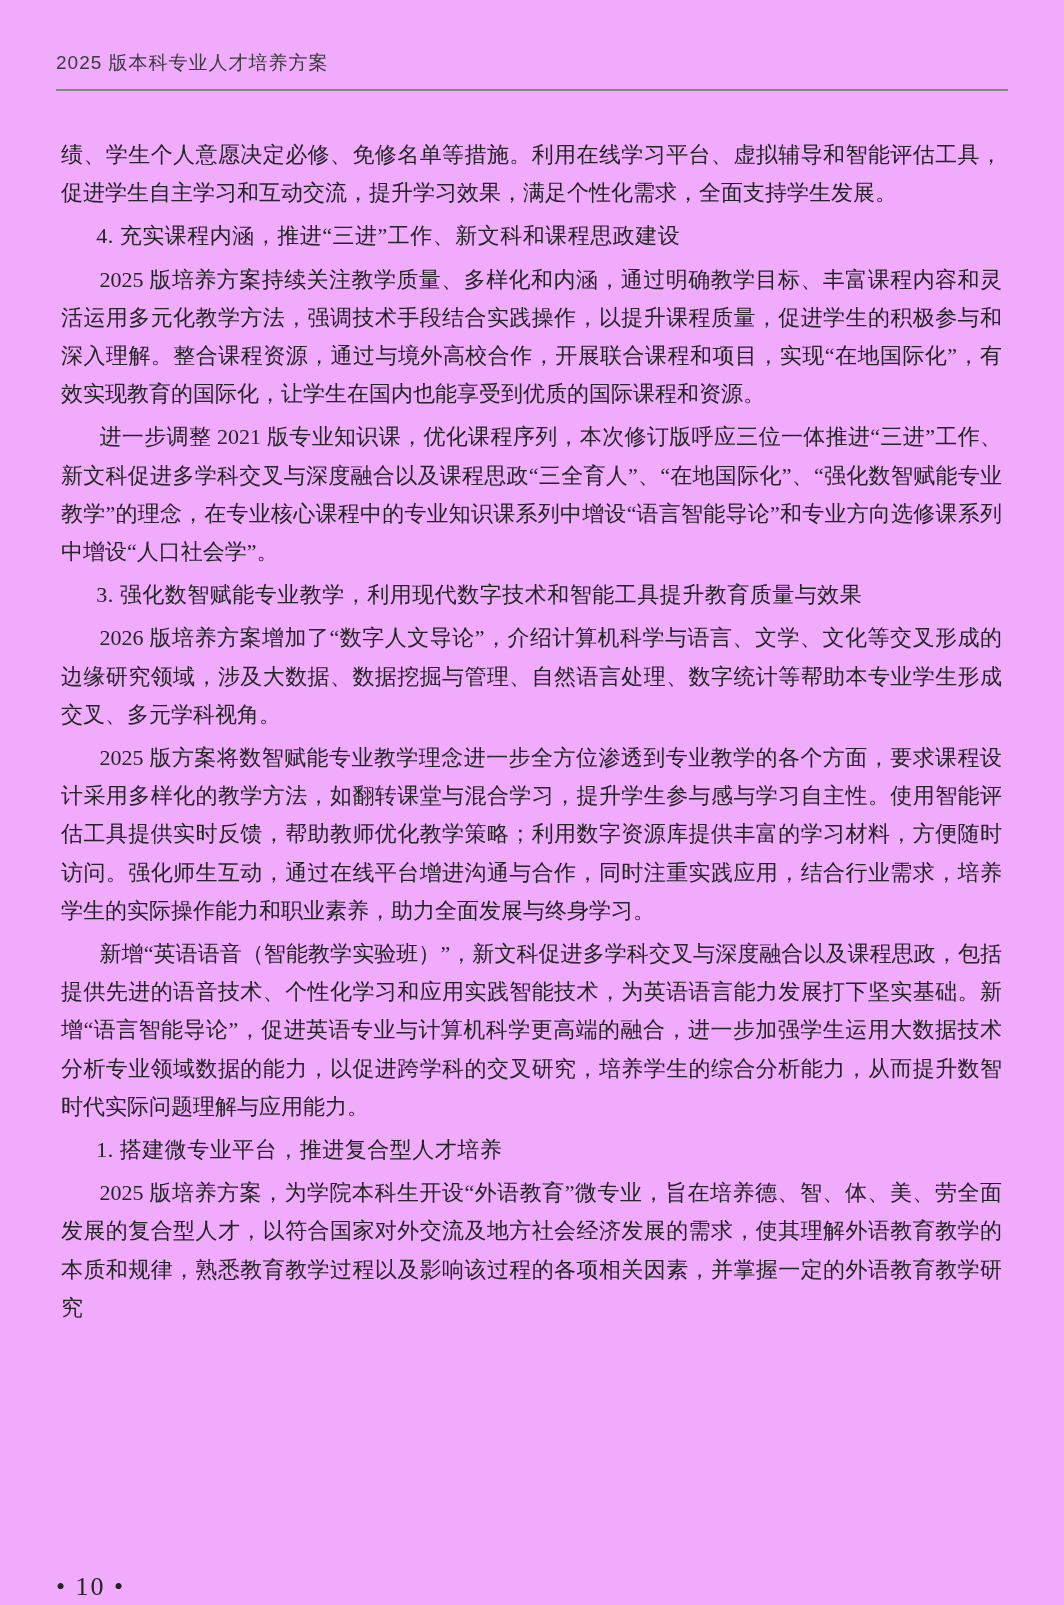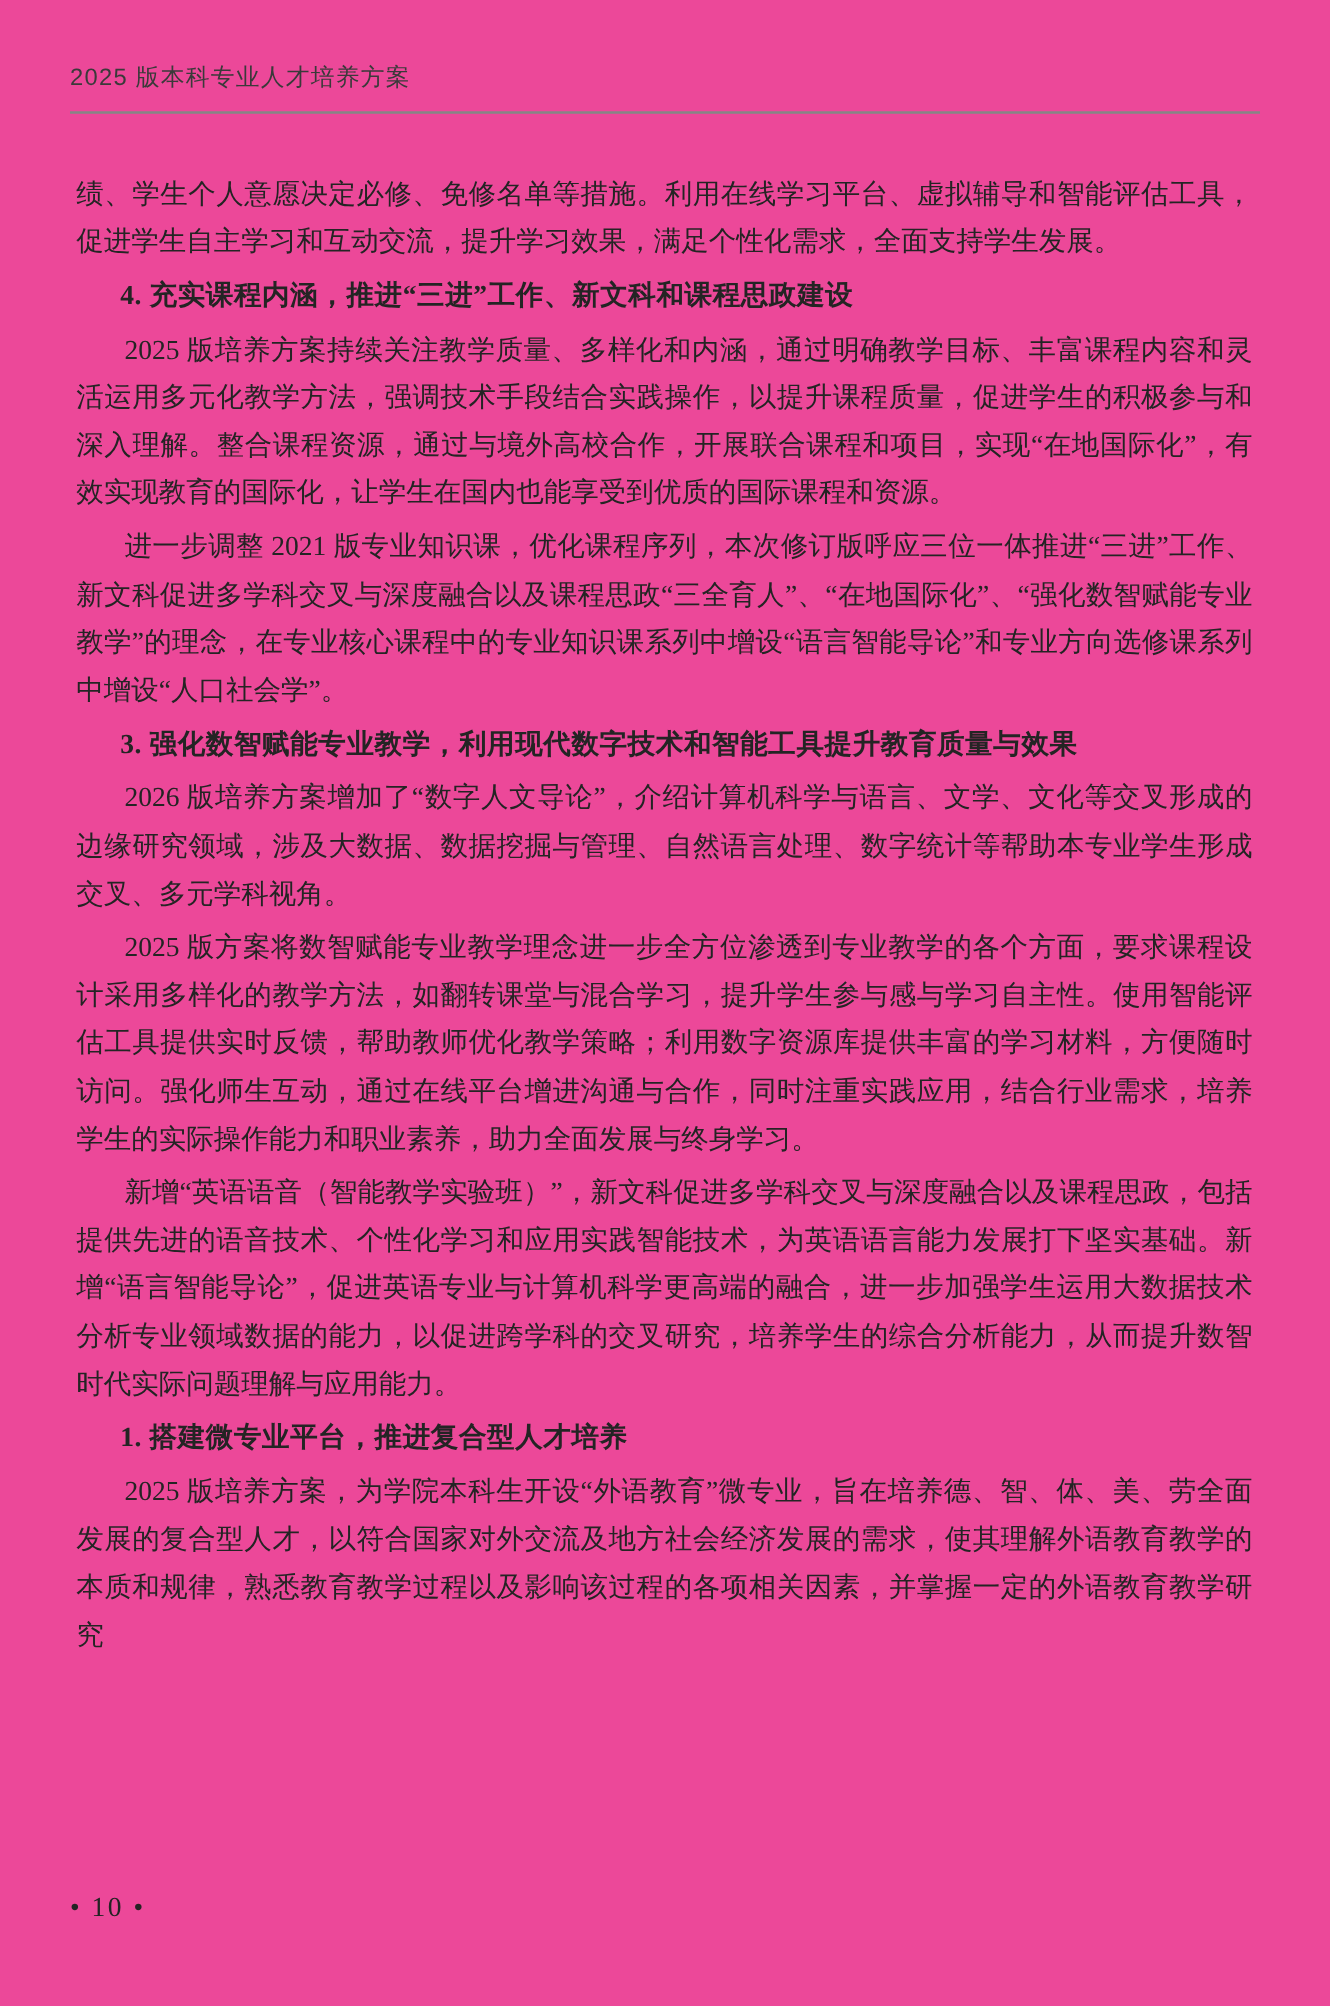--- a/index.html
+++ b/index.html
@@ -5,21 +5,21 @@
   html, body {
     margin: 0;
     padding: 0;
     background: #e8e8e8;
   }
   .page {
     position: relative;
     width: 1064px;
     height: 1605px;
     margin: 0 auto;
-    background: #ec4899;
+    background: #f0abfc;
     overflow: hidden;
     font-family: "Liberation Serif", "DejaVu Serif", serif;
   }
   .page-header {
     position: absolute;
     left: 56px;
     right: 56px;
     top: 50px;
   }
   .page-header .header-title {
@@ -50,30 +50,30 @@
   }
   .content p {
     margin: 5px;
     padding: 0;
     text-indent: 1.75em;
   }
   .content p.no-indent {
     text-indent: 0;
   }
   .content p.heading {
-    font-weight: 700;
+    font-weight: 400;
     text-indent: 1.6em;
     letter-spacing: 0.5px;
   }
   .page-footer {
     position: absolute;
     left: 56px;
-    top: 1513px;
+    top: 1572px;
     color: #242424;
-    font-size: 22px;
+    font-size: 26px;
     letter-spacing: 2px;
   }
 </style>
 </head>
 <body>
 
 <div class="page">
 
   <div class="page-header">
     <div class="header-title">2025 版本科专业人才培养方案</div>

